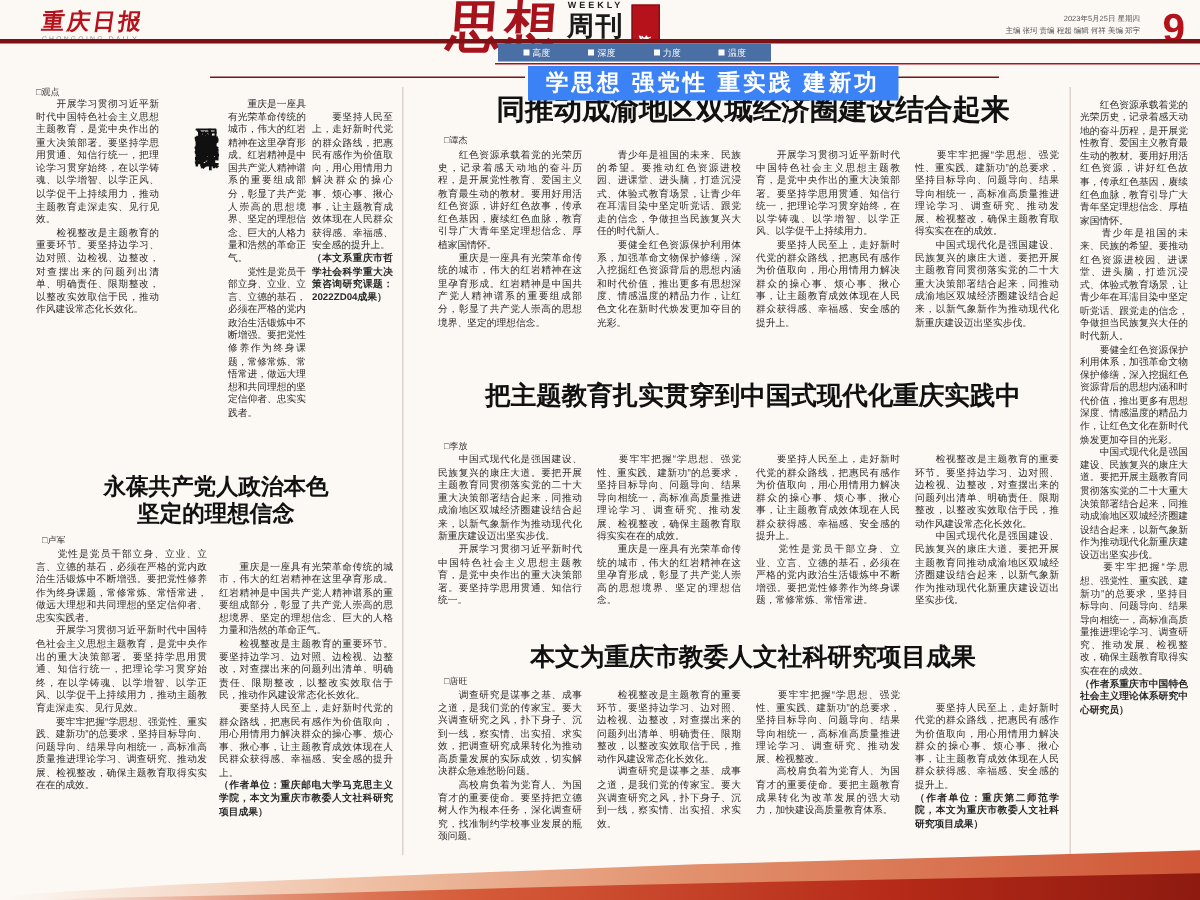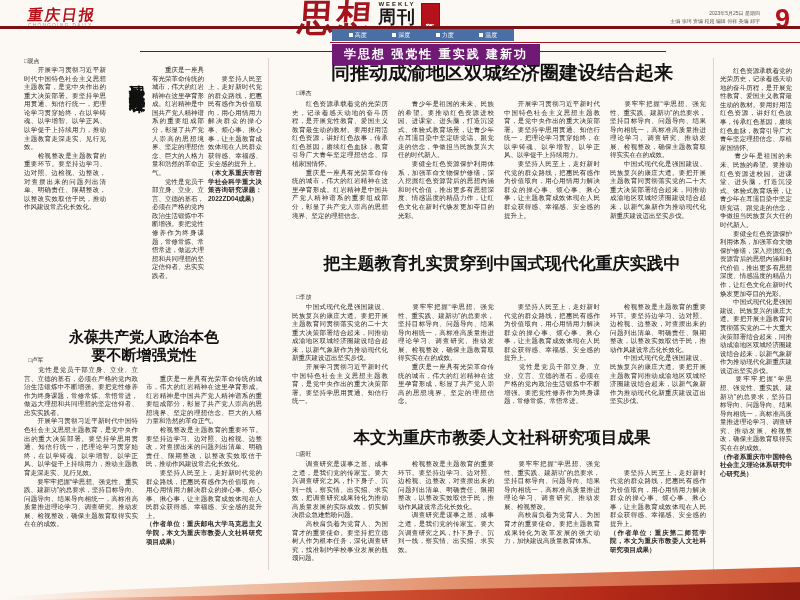--- a/index.html
+++ b/index.html
@@ -24,37 +24,37 @@
          display:flex;align-items:center;justify-content:center;writing-mode:vertical-rl;}
   .rubric-bar{position:absolute;left:332px;top:29px;width:182px;height:12px;background:#4a6fa5;
               display:flex;align-items:center;justify-content:space-around;padding:0 4px;box-sizing:border-box;}
   .rubric{display:flex;align-items:center;color:#fff;font-size:6px;}
   .rubric .sq{width:4px;height:4px;background:#fff;margin-right:2px;}
   .rule-sub{position:absolute;left:330px;top:42px;width:470px;height:1px;background:#a6131c;}
   .dateline{position:absolute;right:40px;top:10px;text-align:right;line-height:1.5;}
   .dateline .d1{font-size:5px;color:#555;}
   .dateline .d2{font-size:5px;color:#555;}
   .page-number{position:absolute;right:10px;top:4px;font-size:27px;font-weight:900;color:#b5121b;}
-  .banner{position:absolute;left:332px;top:44px;background:#701a75;color:#fff;
-          font-size:12px;font-weight:bold;letter-spacing:2px;padding:2px 12px;z-index:3;}
+  .banner{position:absolute;left:352px;top:44px;background:#3b82f6;color:#fff;
+          font-size:15px;font-weight:bold;letter-spacing:2px;padding:2px 12px;z-index:3;}
   .banner-line-l{position:absolute;left:140px;top:51px;width:210px;height:1px;background:#7d1216;}
   .banner-line-r{position:absolute;left:530px;top:51px;width:136px;height:1px;background:#7d1216;}
   
   .vrule{position:absolute;width:1px;background:#ddd2cc;top:58px;height:512px;}
   
   .col{position:absolute;font-size:6.5px;line-height:1.32;color:#2b2b2b;
        text-align:justify;overflow:hidden;white-space:pre-line;}
   .kicker{position:absolute;font-size:6px;color:#333;}
   .byline{position:absolute;font-size:6px;color:#333;}
   .endnote{display:block;font-weight:bold;}
   
   .vtitle{position:absolute;left:110px;top:72px;width:36px;height:246px;
           writing-mode:vertical-rl;font-size:16px;font-weight:900;color:#111;
           letter-spacing:1px;line-height:1.1;}
-  .h-bense{position:absolute;left:24px;top:328px;width:240px;text-align:center;
+  .h-bense{position:absolute;left:24px;top:316px;width:240px;text-align:center;
            font-size:15px;font-weight:900;color:#111;line-height:1.18;}
   .h-main{position:absolute;left:292px;width:420px;text-align:center;font-weight:900;color:#111;}
   .h-hongse{top:60px;font-size:19px;}
   .h-guanchuan{top:252px;font-size:17px;}
   .h-diaoyan{top:427px;font-size:16.5px;}
   
   .wave1{position:absolute;left:0;bottom:0;width:800px;height:36px;z-index:5;
          background:linear-gradient(90deg, rgba(246,214,198,0) 0%, #f0c4aa 28%, #e2906c 58%, #cf5636 100%);
          clip-path:polygon(0 100%, 0 92%, 14% 72%, 34% 54%, 58% 34%, 100% 8%, 100% 100%);}
   .wave2{position:absolute;left:0;bottom:0;width:800px;height:24px;z-index:6;
@@ -121,21 +121,21 @@
   <div class="vtitle">让主题教育充分彰显「红岩味」</div>
   <div class="col" style="left:152px;top:66px;width:52px;height:250px;">　　重庆是一座具有光荣革命传统的城市，伟大的红岩精神在这里孕育形成。红岩精神是中国共产党人精神谱系的重要组成部分，彰显了共产党人崇高的思想境界、坚定的理想信念、巨大的人格力量和浩然的革命正气。
 　　党性是党员干部立身、立业、立言、立德的基石，必须在严格的党内政治生活锻炼中不断增强。要把党性修养作为终身课题，常修常炼、常悟常进，做远大理想和共同理想的坚定信仰者、忠实实践者。</div>
   <div class="col" style="left:208px;top:66px;width:54px;height:250px;">
     <span>　　要坚持人民至上，走好新时代党的群众路线，把惠民有感作为价值取向，用心用情用力解决群众的操心事、烦心事、揪心事，让主题教育成效体现在人民群众获得感、幸福感、安全感的提升上。</span>
     <span class="endnote">（本文系重庆市哲学社会科学重大决策咨询研究课题：2022ZD04成果）</span>
   </div>
 
   <div class="h-bense">
     <div>永葆共产党人政治本色</div>
-    <div>要不断增强党性</div>
+    <div>坚定的理想信念</div>
   </div>
   <div class="byline" style="left:28px;top:356px;">□卢军</div>
   <div class="col" style="left:24px;top:366px;width:114px;height:226px;">　　党性是党员干部立身、立业、立言、立德的基石，必须在严格的党内政治生活锻炼中不断增强。要把党性修养作为终身课题，常修常炼、常悟常进，做远大理想和共同理想的坚定信仰者、忠实实践者。
 　　开展学习贯彻习近平新时代中国特色社会主义思想主题教育，是党中央作出的重大决策部署。要坚持学思用贯通、知信行统一，把理论学习贯穿始终，在以学铸魂、以学增智、以学正风、以学促干上持续用力，推动主题教育走深走实、见行见效。
 　　要牢牢把握“学思想、强党性、重实践、建新功”的总要求，坚持目标导向、问题导向、结果导向相统一，高标准高质量推进理论学习、调查研究、推动发展、检视整改，确保主题教育取得实实在在的成效。</div>
   <div class="col" style="left:146px;top:366px;width:116px;height:226px;">
     <span>　　重庆是一座具有光荣革命传统的城市，伟大的红岩精神在这里孕育形成。红岩精神是中国共产党人精神谱系的重要组成部分，彰显了共产党人崇高的思想境界、坚定的理想信念、巨大的人格力量和浩然的革命正气。
 　　检视整改是主题教育的重要环节。要坚持边学习、边对照、边检视、边整改，对查摆出来的问题列出清单、明确责任、限期整改，以整改实效取信于民，推动作风建设常态化长效化。
 　　要坚持人民至上，走好新时代党的群众路线，把惠民有感作为价值取向，用心用情用力解决群众的操心事、烦心事、揪心事，让主题教育成效体现在人民群众获得感、幸福感、安全感的提升上。</span>
     <span class="endnote">（作者单位：重庆邮电大学马克思主义学院，本文为重庆市教委人文社科研究项目成果）</span>

